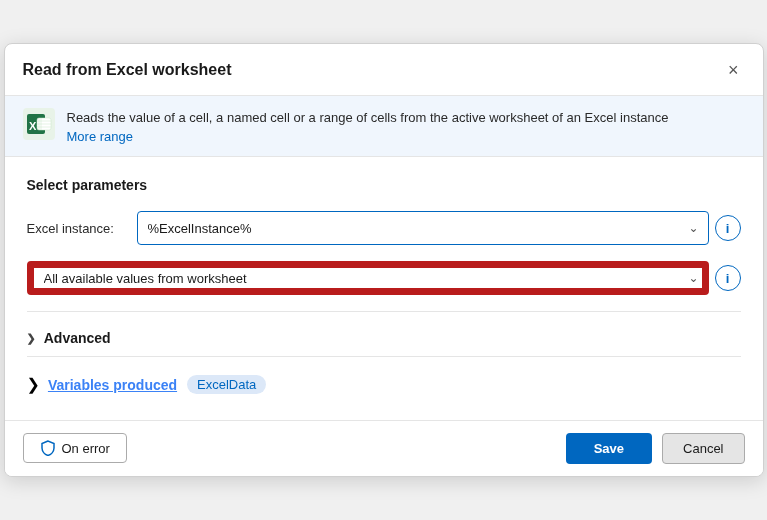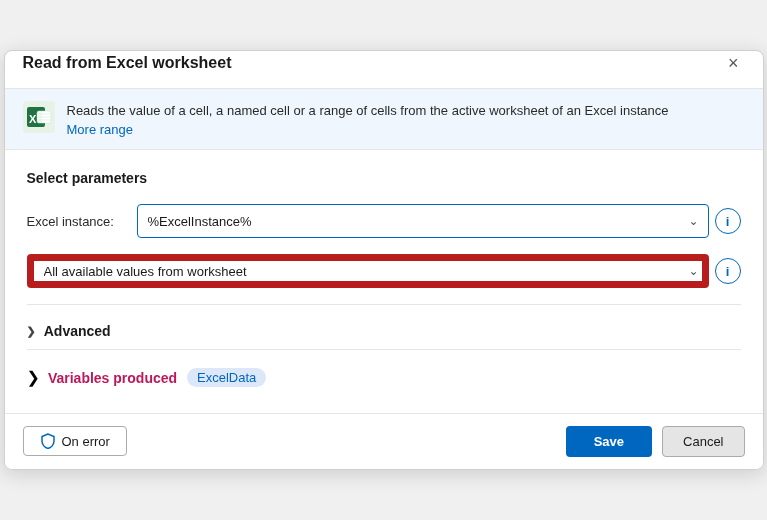--- a/index.html
+++ b/index.html
@@ -20,21 +20,21 @@
       border-radius: 8px;
       box-shadow: 0 4px 20px rgba(0,0,0,0.15);
       display: flex;
       flex-direction: column;
       overflow: hidden;
     }
     .dialog-header {
       display: flex;
       align-items: center;
       justify-content: space-between;
-      padding: 0 18px 12px 18px;
+      padding: 14px 18px 12px 18px;
       border-bottom: 1px solid #e5e5e5;
     }
     .dialog-title {
       font-size: 16px;
       font-weight: 600;
       color: #1a1a1a;
     }
     .close-btn {
       background: none;
       border: none;
@@ -170,21 +170,22 @@
     .variables-toggle {
       display: flex;
       align-items: center;
       gap: 8px;
       cursor: pointer;
       user-select: none;
     }
     .variables-label {
       font-size: 14px;
       font-weight: 600;
-      color: #be185d;
+      color: #3b82f6;
+      text-decoration: underline;
     }
     .variable-badge {
       background: #dce8f8;
       color: #0067c0;
       font-size: 13px;
       padding: 2px 10px;
       border-radius: 12px;
     }
     .dialog-footer {
       display: flex;

